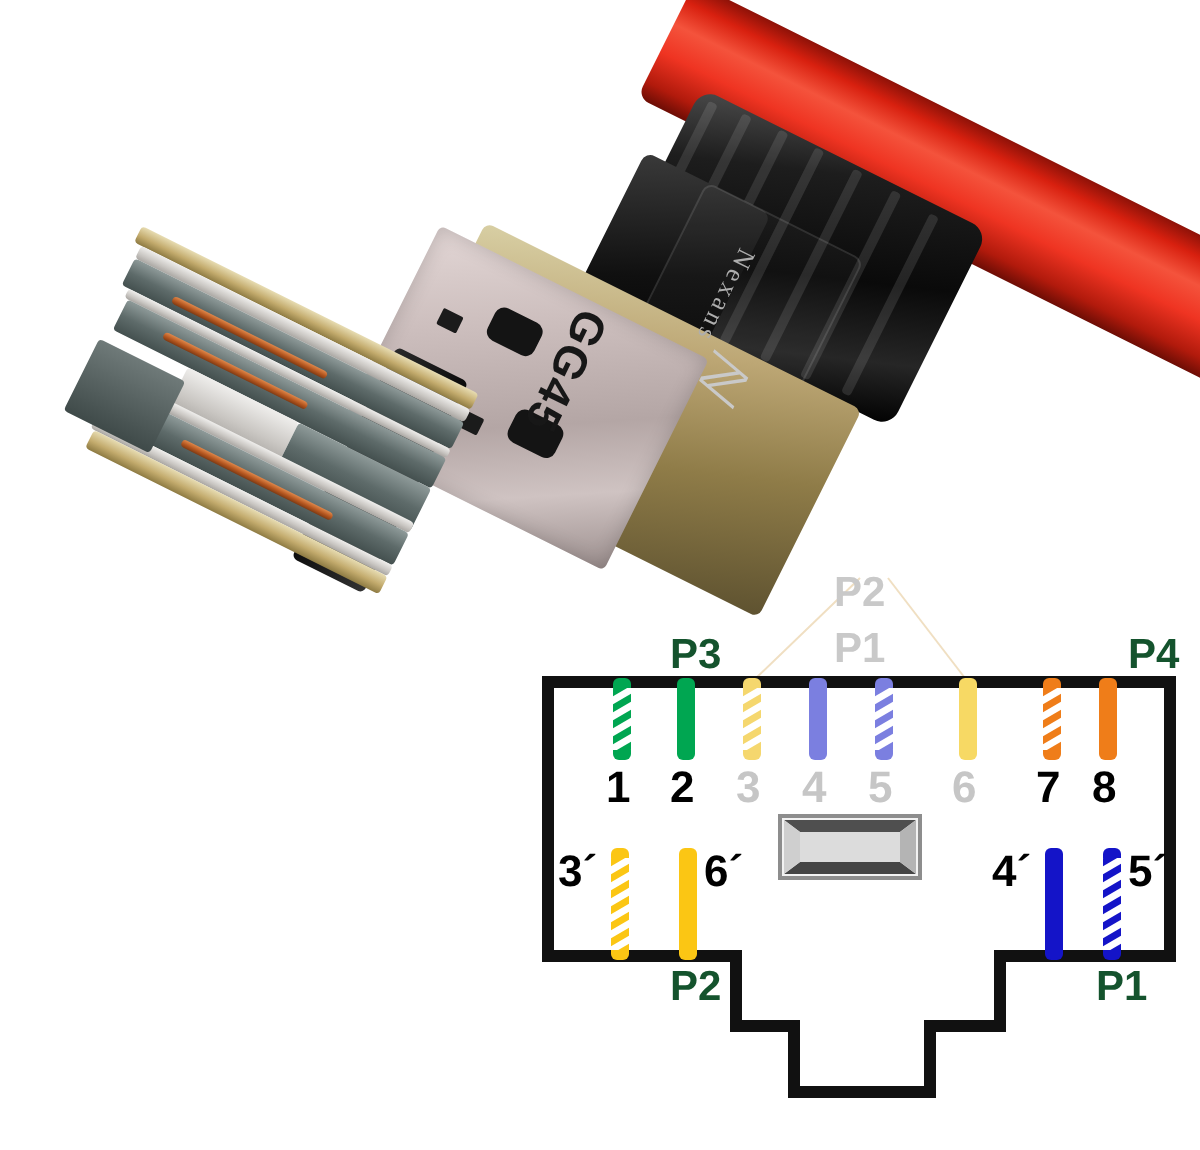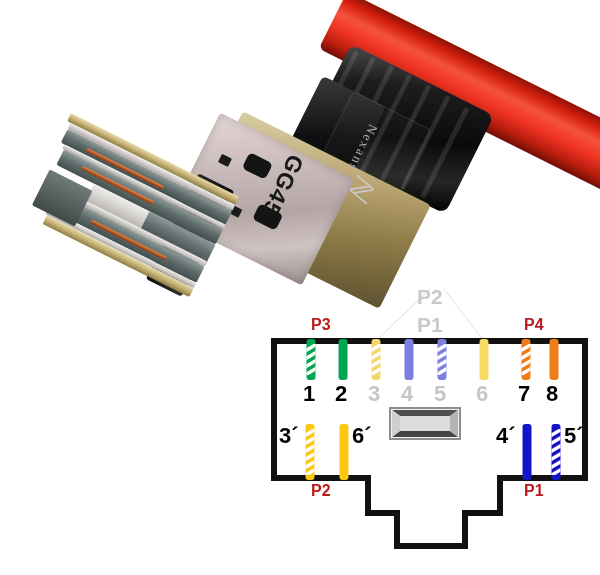--- a/index.html
+++ b/index.html
@@ -63,21 +63,21 @@
   .nexplate{position:absolute;left:330px;top:106px;width:86px;height:82px;
             border:1px solid rgba(255,255,255,.10);border-radius:5px;
             transform:rotate(26.5deg);background:rgba(255,255,255,.03);}
 
   
   #diagram{position:absolute;left:0;top:0;width:600px;height:575px;}
   #diagram svg{position:absolute;left:0;top:0;}
 
   .lbl{position:absolute;font-weight:bold;font-family:"Liberation Sans",sans-serif;
        white-space:nowrap;}
-  .lbl-black{color:#b91c1c;font-size:16px;}
+  .lbl-black{color:#14532d;font-size:21px;margin-left:24px;}
   .lbl-grey{color:#c9c9c9;font-size:21px;}
   .num{position:absolute;font-weight:bold;font-size:22px;
        font-family:"Liberation Sans",sans-serif;}
   .num-on{color:#000;}
   .num-off{color:#c6c6c6;}
 </style>
 </head>
 <body>
 
 <div id="stage">
@@ -243,21 +243,21 @@
         <polygon id="plate-left" points="392,410 400,416 400,431 392,437" fill="#cfcfcf"></polygon>
         <polygon id="plate-right" points="458,410 450,416 450,431 458,437" fill="#b4b4b4"></polygon>
         <rect id="plate-face" x="400" y="416" width="50" height="15" fill="#dcdcdc"></rect>
       </g>
     </svg>
 
     <div id="labels">
         <div class="lbl lbl-black" style="left: 311px; top: 316px;">P3</div>
         <div class="lbl lbl-grey" style="left: 417px; top: 285px;">P2</div>
         <div class="lbl lbl-grey" style="left: 417px; top: 313px;">P1</div>
-        <div class="lbl lbl-black" style="left: 524px; top: 316px;">P4</div>
+        <div class="lbl lbl-black" style="left: 540px; top: 316px;">P4</div>
         <div class="lbl lbl-black" style="left: 311px; top: 482px;">P2</div>
         <div class="lbl lbl-black" style="left: 524px; top: 482px;">P1</div>
         <div class="num num-on" style="left: 303px; top: 381px;">1</div>
         <div class="num num-on" style="left: 335px; top: 381px;">2</div>
         <div class="num num-off" style="left: 368px; top: 381px;">3</div>
         <div class="num num-off" style="left: 401px; top: 381px;">4</div>
         <div class="num num-off" style="left: 434px; top: 381px;">5</div>
         <div class="num num-off" style="left: 476px; top: 381px;">6</div>
         <div class="num num-on" style="left: 518px; top: 381px;">7</div>
         <div class="num num-on" style="left: 546px; top: 381px;">8</div>

